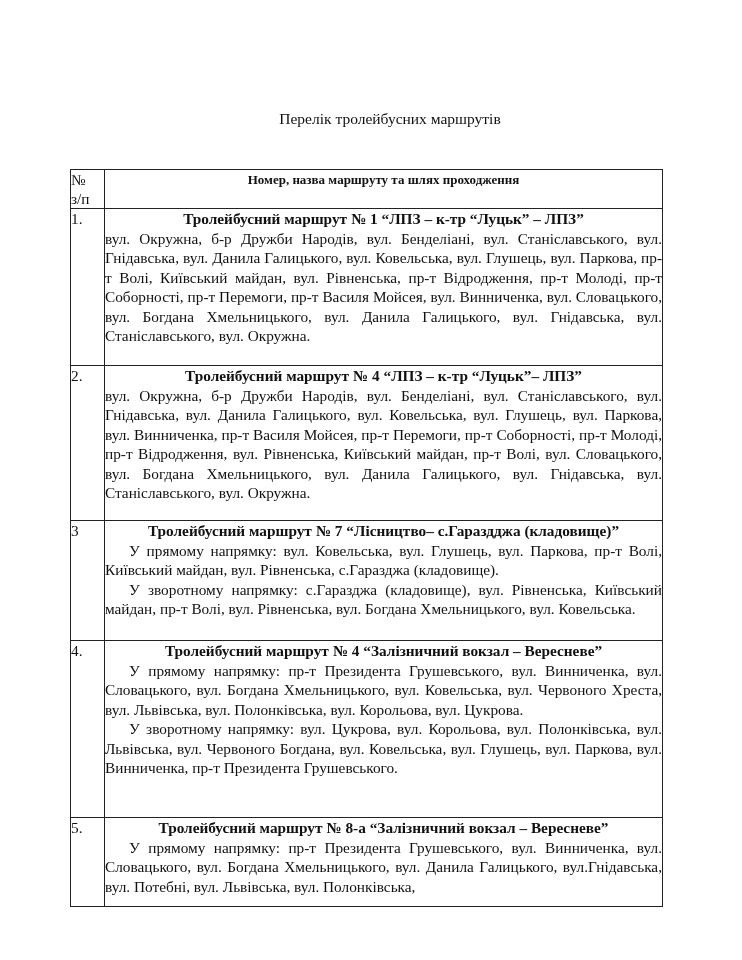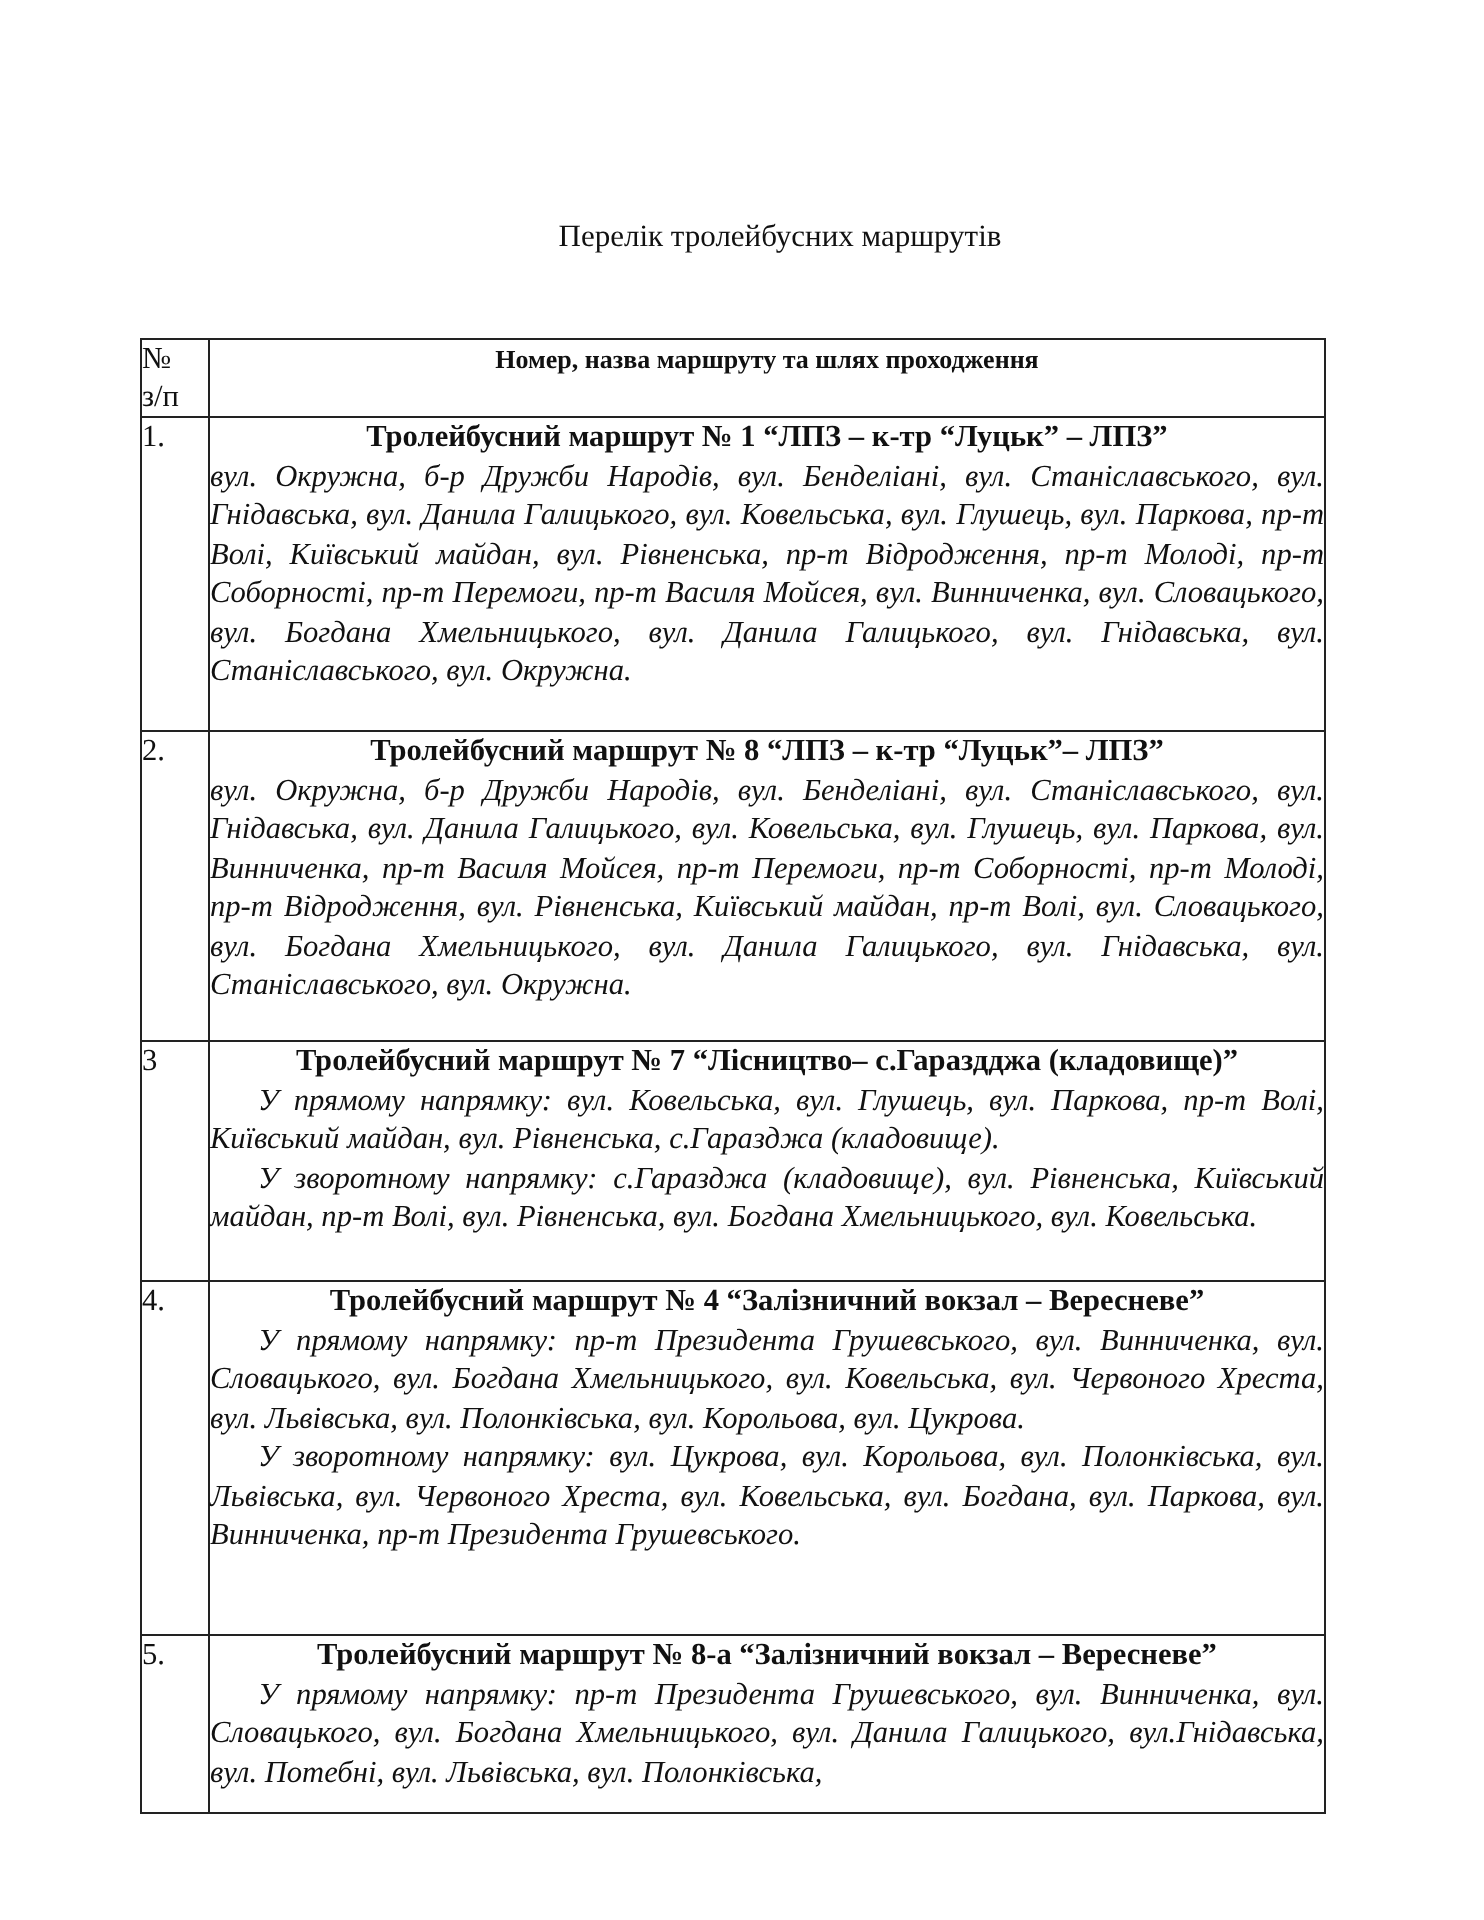--- a/index.html
+++ b/index.html
@@ -20,21 +20,21 @@
     table.routes td, table.routes th {
       border: 1.5px solid #222; vertical-align: top; padding: 0;
     }
     col.c-num { width: 34px; }
     th { font-weight: bold; text-align: center; }
     th.h-num { font-weight: normal; text-align: left; padding-left: 4px; line-height: 19px; }
     th.h-main { padding-top: 2px; font-size: 13px; }
     td.num { padding-left: 5px; padding-top: 0; }
     td.body { padding: 0 2px 0 1px; }
     .route-title { font-weight: bold; text-align: center; }
-    .route-text { text-align: justify; text-align-last: left; font-style: italic; }
+    .route-text { text-align: justify; text-align-last: left; }
     .route-text.indent { text-indent: 24px; }
     tr.header-row { height: 39px; }
     tr.r1 { height: 157px; }
     tr.r2 { height: 155px; }
     tr.r3 { height: 120px; }
     tr.r4 { height: 177px; }
     tr.r5 { height: 89px; }
   </style>
 </head>
 <body>
@@ -59,40 +59,40 @@
     <td class="num">1.</td>
     <td class="body">
       <div class="route-title">Тролейбусний маршрут № 1 “ЛПЗ – к-тр “Луцьк” – ЛПЗ”</div>
       <div class="route-text">вул. Окружна, б-р Дружби Народів, вул. Бенделіані, вул. Станіславського, вул. Гнідавська, вул. Данила Галицького, вул. Ковельська, вул. Глушець, вул. Паркова, пр-т Волі, Київський майдан, вул. Рівненська, пр-т Відродження, пр-т Молоді, пр-т Соборності, пр-т Перемоги, пр-т Василя Мойсея, вул. Винниченка, вул. Словацького, вул. Богдана Хмельницького, вул. Данила Галицького, вул. Гнідавська, вул. Станіславського, вул. Окружна.</div>
     </td>
   </tr>
 
   <tr class="r2">
     <td class="num">2.</td>
     <td class="body">
-      <div class="route-title">Тролейбусний маршрут № 8 “ЛПЗ – к-тр “Луцьк”– ЛПЗ”</div>
+      <div class="route-title">Тролейбусний маршрут № 4 “ЛПЗ – к-тр “Луцьк”– ЛПЗ”</div>
       <div class="route-text">вул. Окружна, б-р Дружби Народів, вул. Бенделіані, вул. Станіславського, вул. Гнідавська, вул. Данила Галицького, вул. Ковельська, вул. Глушець, вул. Паркова, вул. Винниченка, пр-т Василя Мойсея, пр-т Перемоги, пр-т Соборності, пр-т Молоді, пр-т Відродження, вул. Рівненська, Київський майдан, пр-т Волі, вул. Словацького, вул. Богдана Хмельницького, вул. Данила Галицького, вул. Гнідавська, вул. Станіславського, вул. Окружна.</div>
     </td>
   </tr>
 
   <tr class="r3">
     <td class="num">3</td>
     <td class="body">
       <div class="route-title">Тролейбусний маршрут № 7 “Лісництво– с.Гараздджа (кладовище)”</div>
       <div class="route-text indent">У прямому напрямку: вул. Ковельська, вул. Глушець, вул. Паркова, пр-т Волі, Київський майдан, вул. Рівненська, с.Гаразджа (кладовище).</div>
       <div class="route-text indent">У зворотному напрямку: с.Гаразджа (кладовище), вул. Рівненська, Київський майдан, пр-т Волі, вул. Рівненська, вул. Богдана Хмельницького, вул. Ковельська.</div>
     </td>
   </tr>
 
   <tr class="r4">
     <td class="num">4.</td>
     <td class="body">
       <div class="route-title">Тролейбусний маршрут № 4 “Залізничний вокзал – Вересневе”</div>
       <div class="route-text indent">У прямому напрямку: пр-т Президента Грушевського, вул. Винниченка, вул. Словацького, вул. Богдана Хмельницького, вул. Ковельська, вул. Червоного Хреста, вул. Львівська, вул. Полонківська, вул. Корольова, вул. Цукрова.</div>
-      <div class="route-text indent">У зворотному напрямку: вул. Цукрова, вул. Корольова, вул. Полонківська, вул. Львівська, вул. Червоного Хреста, вул. Ковельська, вул. Богдана, вул. Паркова, вул. Винниченка, пр-т Президента Грушевського.</div>
+      <div class="route-text indent">У зворотному напрямку: вул. Цукрова, вул. Корольова, вул. Полонківська, вул. Львівська, вул. Червоного Богдана, вул. Ковельська, вул. Глушець, вул. Паркова, вул. Винниченка, пр-т Президента Грушевського.</div>
     </td>
   </tr>
 
   <tr class="r5">
     <td class="num">5.</td>
     <td class="body">
       <div class="route-title">Тролейбусний маршрут № 8-а “Залізничний вокзал – Вересневе”</div>
       <div class="route-text indent">У прямому напрямку: пр-т Президента Грушевського, вул. Винниченка, вул. Словацького, вул. Богдана Хмельницького, вул. Данила Галицького, вул.Гнідавська, вул. Потебні, вул. Львівська, вул. Полонківська,</div>
     </td>
   </tr>

